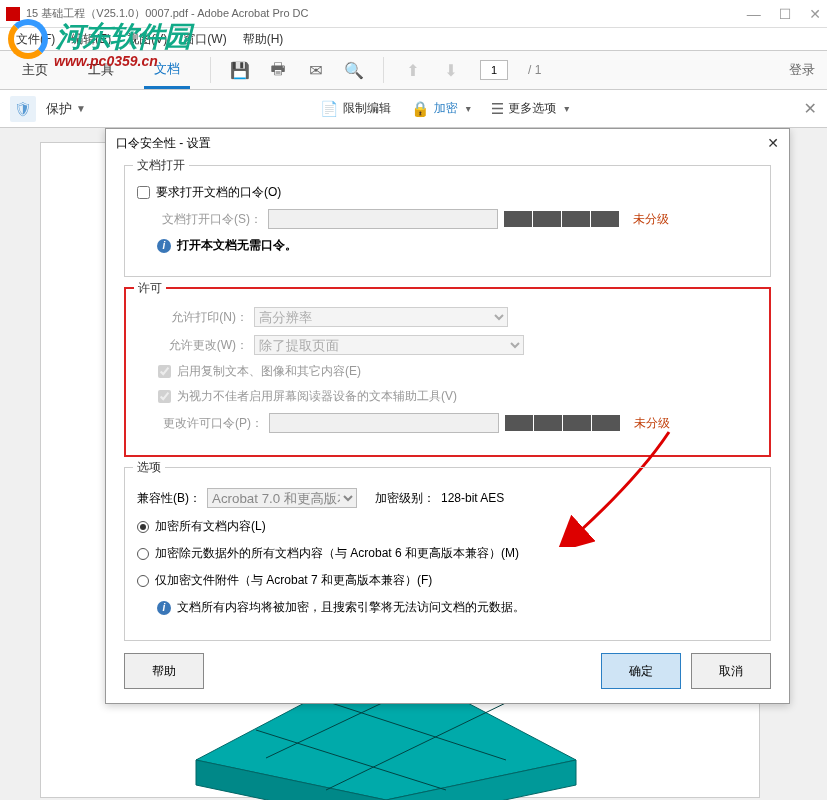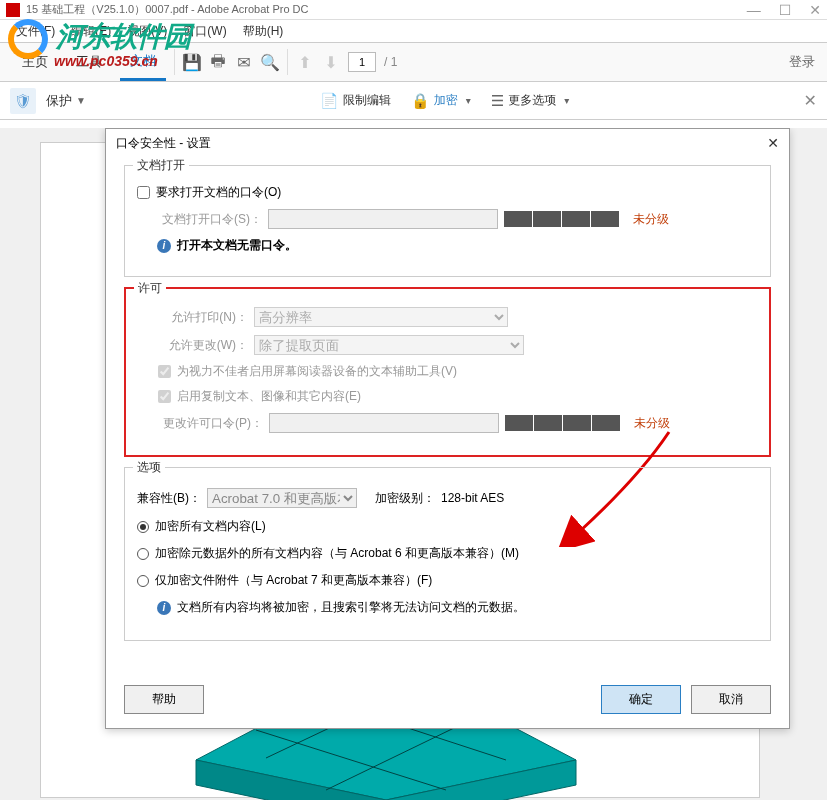--- a/index.html
+++ b/index.html
@@ -1,27 +1,27 @@
 <!DOCTYPE html>
 <html><head>
 <meta charset="utf-8">
 <style>
 * { box-sizing: border-box; margin: 0; padding: 0; }
 body { font-family: "Microsoft YaHei", Arial, sans-serif; font-size: 12px; background: #fff; width: 827px; height: 800px; overflow: hidden; position: relative; }
-.titlebar { height: 20px; background: #fff; display: flex; align-items: center; padding: 0 6px; border-bottom: 1px solid #ddd; position: relative; }
+.titlebar { height: 28px; background: #fff; display: flex; align-items: center; padding: 0 6px; border-bottom: 1px solid #ddd; position: relative; }
 .titlebar .app-icon { width: 14px; height: 14px; background: #c00; margin-right: 6px; }
 .titlebar .title { color: #666; font-size: 11px; flex: 1; }
 .titlebar .win-btns { display: flex; gap: 18px; color: #999; font-size: 14px; }
 .menubar { height: 22px; display: flex; align-items: center; padding: 0 10px; gap: 4px; font-size: 12px; color: #333; }
 .menubar span { padding: 2px 6px; }
 .watermark { position: absolute; top: 18px; left: 8px; font-size: 28px; font-weight: bold; color: #2a7; z-index: 100; pointer-events:none; }
 .watermark .logo { display:inline-block; width:40px; height:40px; border:6px solid #f90; border-radius:50%; border-top-color:#39f; border-right-color:#39f; vertical-align:middle; }
 .watermark .text { color:#1a8; font-style:italic; letter-spacing:-1px; }
 .watermark .url { display:block; font-size:14px; color:#b91c1c; font-weight:bold; margin-left:46px; margin-top:-6px; font-style:italic; }
-.toolbar { height: 40px; border-top:1px solid #ccc; border-bottom: 1px solid #ccc; display: flex; align-items: center; padding: 0 12px; gap: 8px; background:#f9f9f9; }
+.toolbar { height: 40px; border-top:1px solid #ccc; border-bottom: 1px solid #ccc; display: flex; align-items: center; padding: 0 12px; gap: 20px; background:#f9f9f9; }
 .toolbar .tab { padding: 8px 10px; color: #333; font-size: 13px; }
 .toolbar .tab.active { border-bottom: 3px solid #1577c6; color: #1577c6; }
 .toolbar .sep { width:1px; height:26px; background:#ddd; }
 .toolbar .ico { width:18px; height:18px; color:#666; display:flex; align-items:center; justify-content:center; font-size:16px; border:1px solid transparent; }
 .toolbar .pageno { border:1px solid #bbb; width:28px; height:20px; text-align:center; font-size:11px; }
 .toolbar .login { margin-left:auto; color:#666; font-size:13px; }
 .protectbar { height: 38px; border-bottom:1px solid #ccc; display:flex; align-items:center; padding:0 10px; background:#fff; }
 .protectbar .shield { width:26px; height:26px; background:#e8f1f9; color:#5a9bd4; display:flex; align-items:center; justify-content:center; border-radius:2px; margin-right:10px; font-size:14px; }
 .protectbar .label { font-size:13px; color:#333; }
 .protectbar .drop { color:#666; margin-left:4px; font-size:10px; }
@@ -49,21 +49,21 @@
 .row select { height:20px; border:1px solid #bbb; background:#f0f0f0; color:#888; }
 .row input[type=checkbox] { width:13px; height:13px; }
 .row .disabled { color:#999;text-align:right; }
 .strength { display:flex; gap:1px; }
 .strength span { width:28px; height:16px; background:#555; }
 .rating { color:#c2410c; margin-left:8px; }
 .info-ico { display:inline-flex; width:14px; height:14px; background:#3a77b8; color:#fff; border-radius:50%; align-items:center; justify-content:center; font-size:10px; font-style:italic; font-weight:bold; }
 .options .row { margin:10px 0; }
 .btnrow { display:flex; gap:10px; margin-top:12px; }
 .btnrow .spacer { flex:1; }
-.btn { width:80px; height:29px; border:1px solid #888; background:#f0f0f0; font-size:12px; display:flex; align-items:center; justify-content:center;margin-top:32px; }
+.btn { width:80px; height:36px; border:1px solid #888; background:#f0f0f0; font-size:12px; display:flex; align-items:center; justify-content:center; }
 .btn.primary { border:1px solid #2a7fc4; background:#cfe4f5; }
 .arrow { position:absolute; top:138px; left:423px; pointer-events:none; }
 svg.teal { display:block; }
 .radio-dot { width:12px; height:12px; border:1px solid #555; border-radius:50%; display:inline-flex; align-items:center; justify-content:center; }
 .radio-dot.on::after { content:""; width:6px; height:6px; background:#333; border-radius:50%; }
 </style>
 </head>
 <body>
 
 <div class="titlebar">
@@ -180,25 +180,25 @@
         <div class="row indent">
           <span class="lbl w2 disabled">允许打印(N)：</span>
           <select style="width:254px" disabled=""><option>高分辨率</option></select>
         </div>
         <div class="row indent">
           <span class="lbl w2 disabled">允许更改(W)：</span>
           <select style="width:270px" disabled=""><option>除了提取页面</option></select>
         </div>
         <div class="row indent">
           <input type="checkbox" checked="" disabled="" style="">
+          <span class="disabled">启用复制文本、图像和其它内容(E)</span>
+        </div>
+        <div class="row indent">
+          <input type="checkbox" checked="" disabled="" style="">
           <span class="disabled">为视力不佳者启用屏幕阅读器设备的文本辅助工具(V)</span>
-        </div>
-        <div class="row indent">
-          <input type="checkbox" checked="" disabled="" style="">
-          <span class="disabled">启用复制文本、图像和其它内容(E)</span>
         </div>
         <div class="row indent">
           <span class="lbl disabled" style="width:105px">更改许可口令(P)：</span>
           <input type="password" style="width: 230px; background: rgb(240, 240, 240);" disabled="">
           <div class="strength">
               <span></span>
               <span></span>
               <span></span>
               <span></span>
             </div>

